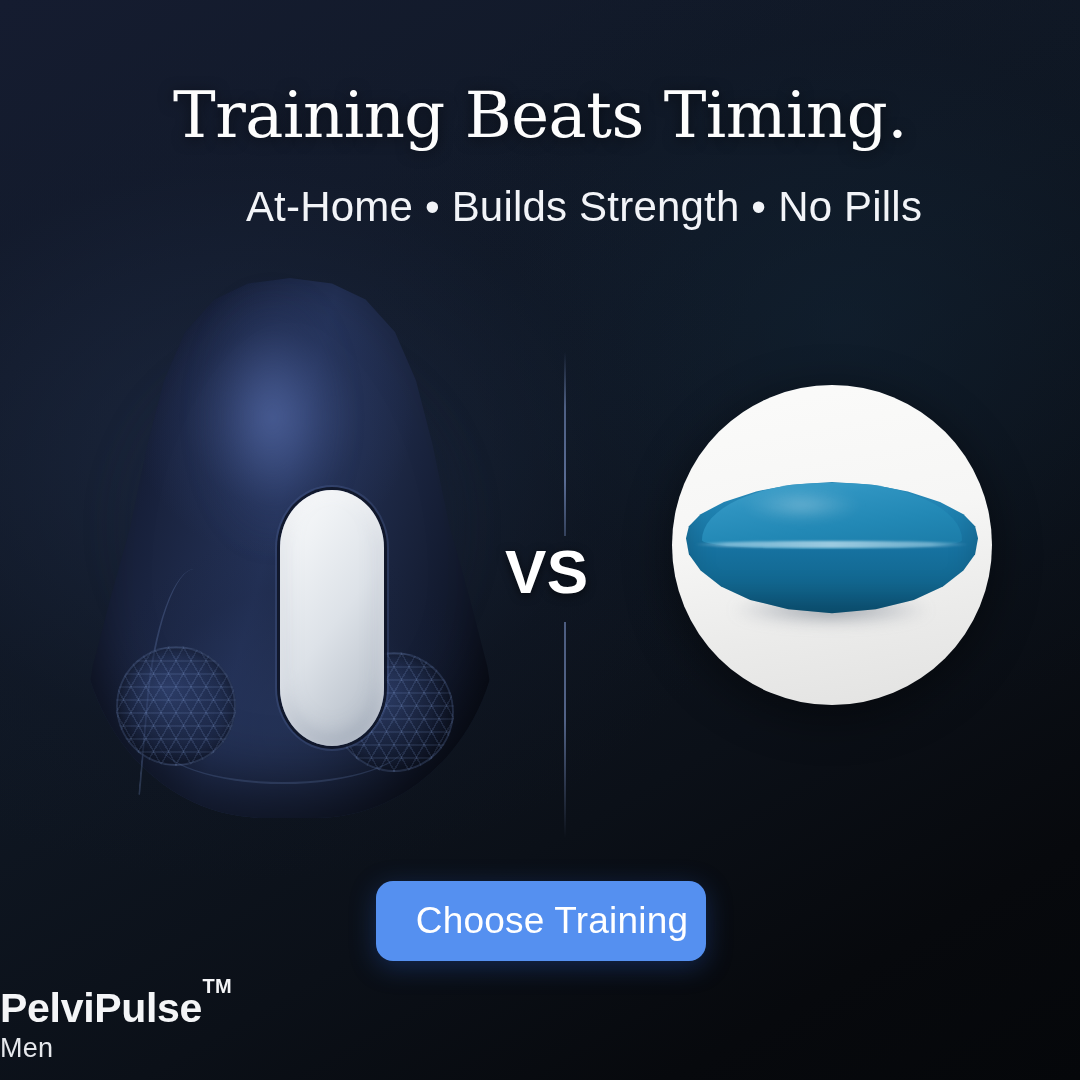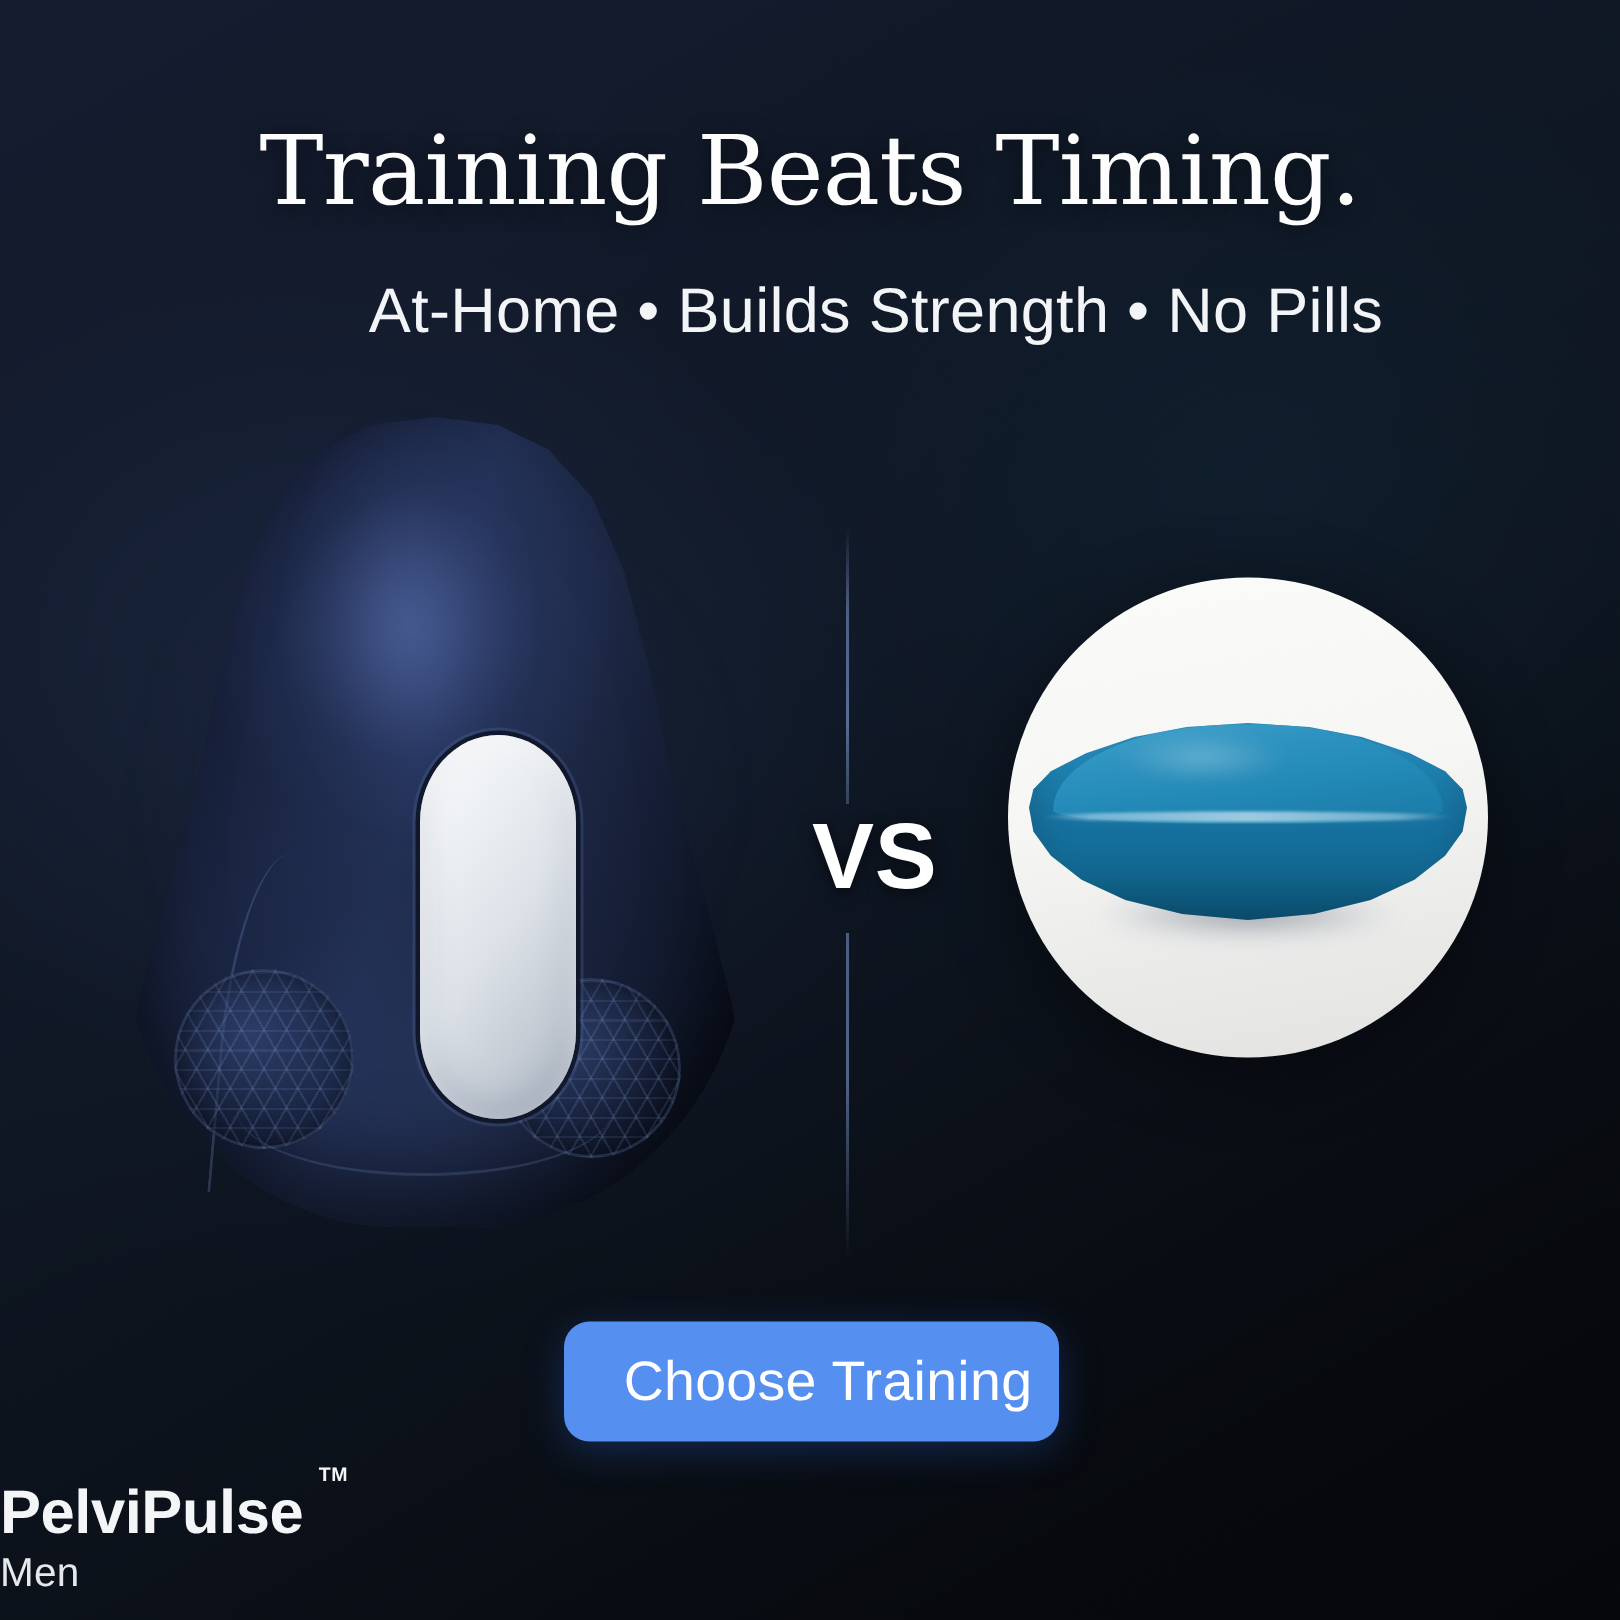--- a/index.html
+++ b/index.html
@@ -154,21 +154,21 @@
     background: linear-gradient(180deg, rgba(120,144,196,0) 0%, rgba(128,152,206,0.55) 30%, rgba(128,152,206,0.65) 70%, rgba(120,144,196,0.35) 100%);
   }
   .divider-top    { top: 352px; height: 184px; }
   .divider-bottom { top: 622px; height: 216px;
     background: linear-gradient(180deg, rgba(128,152,206,0.55) 0%, rgba(128,152,206,0.6) 45%, rgba(120,144,196,0) 100%); }
   .vs-label {
     position: absolute;
     left: 505px;
     top: 541px;
     width: 120px;
-    text-align: right;
+    text-align: left;
     font-size: 62px;
     font-weight: 700;
     color: #ffffff;
     letter-spacing: 0.5px;
     line-height: 1;
     text-shadow: 0 2px 10px rgba(0,0,0,0.6);
   }
 
   
   .pill-circle {
@@ -271,21 +271,21 @@
     font-size: 41px;
     font-weight: 700;
     color: #f4f5f7;
     letter-spacing: -0.3px;
     line-height: 1;
   }
   .logo-tm {
     position: absolute;
     top: -12px;
     right: -30px;
-    font-size: 13px;
+    font-size: 20px;
     font-weight: 700;
     color: #f4f5f7;
     letter-spacing: 0.4px;
   }
   .logo-sub {
     margin-top: 6px;
     font-size: 27px;
     font-weight: 400;
     color: #e6e8ec;
     letter-spacing: 0.2px;

